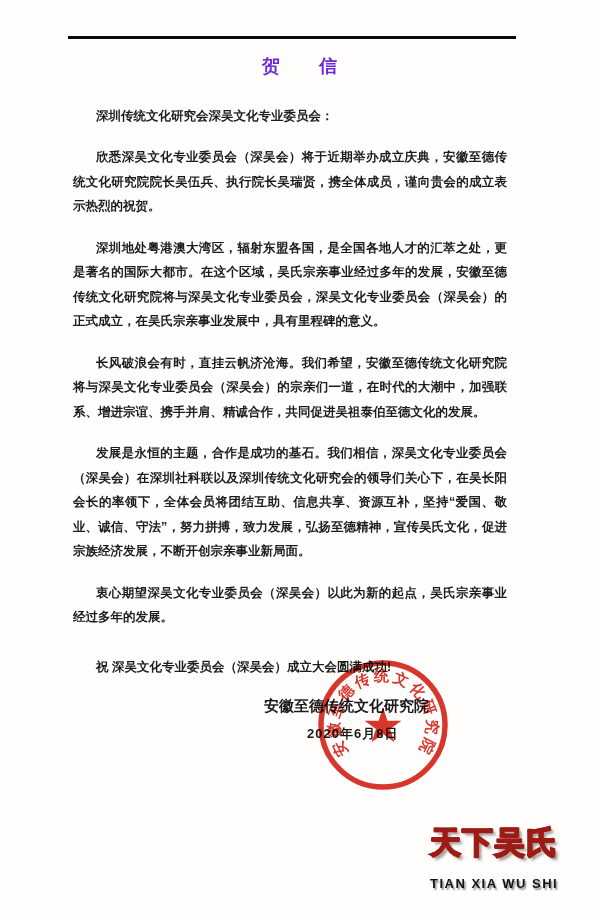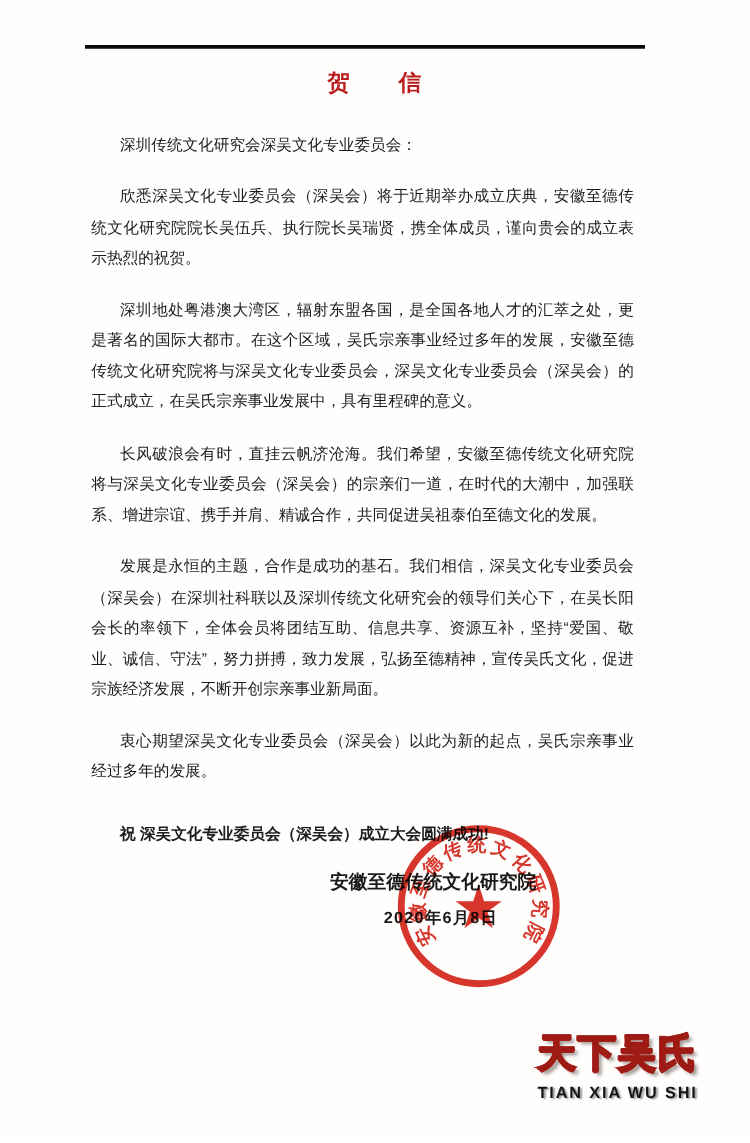--- a/index.html
+++ b/index.html
@@ -10,33 +10,33 @@
     overflow:hidden;
     font-family:"Liberation Sans","DejaVu Sans",sans-serif;
     color:#1e1c1a;
   }
   .rule{
     position:absolute;left:68px;top:36px;
     width:448px;height:3px;background:#0b0b0b;
   }
   .title{
     margin:0;position:absolute;left:0;top:54px;width:600px;
-    text-align:center;font-size:18px;font-weight:bold;color:#b91c1c;
+    text-align:center;font-size:18px;font-weight:bold;color:#6d28d9;
     letter-spacing:1px;
   }
   .bodycol{
     position:absolute;left:73px;top:96px;width:434px;
   }
   .salutation{
-    font-size:12.5px;font-weight:normal;line-height:24px;
+    font-size:12.5px;font-weight:bold;line-height:24px;
     text-indent:23px;margin-top:8px;
   }
   .para{
     margin:17px 0 0 0;
-    font-size:12.5px;font-weight:normal;line-height:24.5px;
+    font-size:12.5px;font-weight:bold;line-height:24.5px;
     text-align:justify;text-align-last:left;
     text-indent:23px;
   }
   .wishes{margin-top:27px;}
   .wish{
     font-size:12.5px;font-weight:bold;line-height:21.5px;
     text-indent:23px;
   }
   .signature{
     position:absolute;left:264px;top:694px;
@@ -57,21 +57,21 @@
   }
   .logo-cn{
     font-size:31px;font-weight:bold;letter-spacing:1px;
     color:#c2410c;
     -webkit-text-stroke:1.3px #9e1b15;
     text-shadow:
       1px 0 0 #a42018,-1px 0 0 #a42018,0 1px 0 #a42018,0 -1px 0 #a42018,
       3px 3px 3px rgba(120,110,105,0.8);
   }
   .logo-en{
-    margin-top:2px;
+    margin-top:12px;
     font-size:13px;font-weight:900;letter-spacing:1.5px;
     color:#161412;
     text-shadow:1.5px 1.5px 1.5px rgba(130,130,130,0.9);
   }
 </style>
 </head>
 <body>
 
 <div class="page">
 

